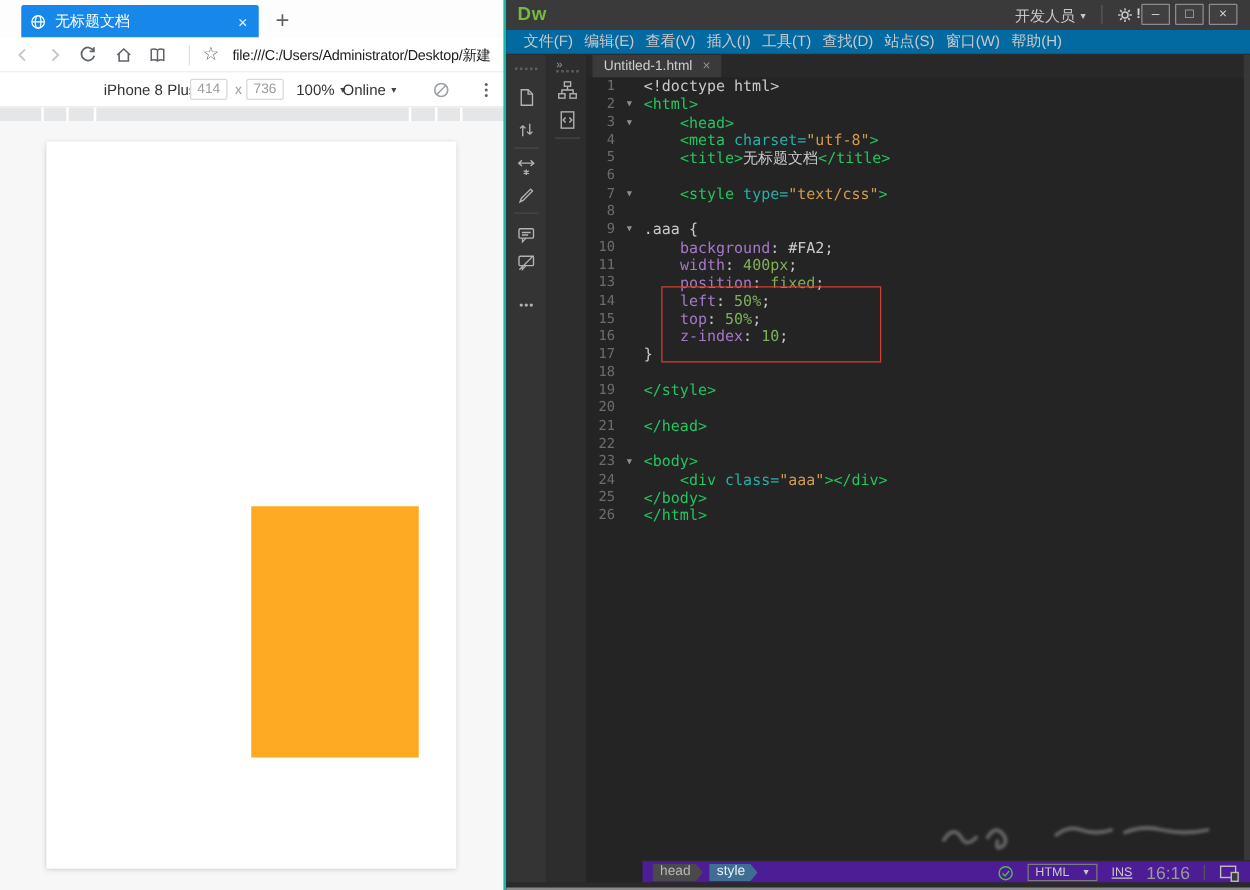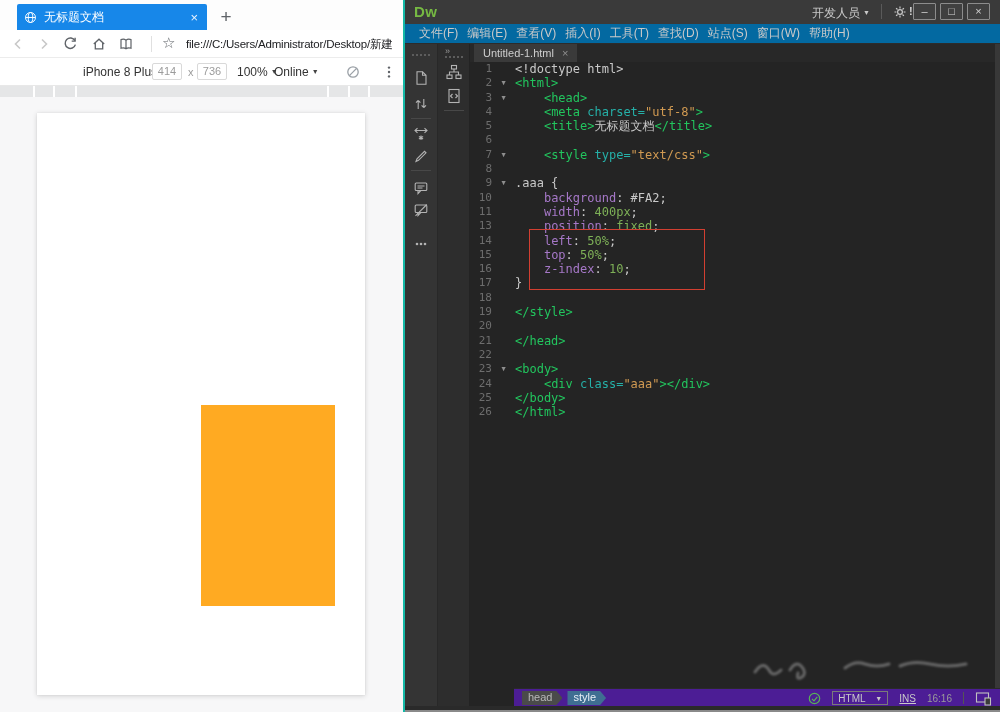--- a/index.html
+++ b/index.html
@@ -65,21 +65,21 @@
   .tok-val  { color:#7eb157; }
   .red-annotation { position:absolute; left:59px; top:167px; width:176px; height:61px; border:1px solid #d23f31; }
   .watermark { position:absolute; left:280px; top:592px; opacity:0.3; filter:blur(1.3px); }
   .statusbar { position:absolute; left:0; right:0; bottom:0; height:18px; background:#4c1d95; border-top:1px solid #2a2a2a;margin-left:44px; }
   .tagpath { position:absolute; left:8px; top:2px; display:flex; gap:5px; }
   .tag-crumb { height:14px; padding:0 10px 0 6px; font-size:11px; line-height:13px; color:#b8b8b8; background:#4a4a4a; clip-path:polygon(0 0, calc(100% - 6px) 0, 100% 50%, calc(100% - 6px) 100%, 0 100%); }
   .tag-crumb.active { background:#3f6e92; color:#e8f0f7; }
   .sb-right { position:absolute; right:8px; top:0; height:18px; display:flex; align-items:center; gap:11px; }
   .sb-dropdown { border:1px solid #7a7a7a; width:56px; height:14px; font-size:10px; color:#c9c9c9; display:flex; align-items:center; justify-content:space-between; padding:0 5px; }
   .sb-ins { font-size:10px; color:#c9c9c9; text-decoration:underline; }
-  .sb-pos { font-size:10px; color:#9a9a9a; }
+  .sb-pos { font-size:14px; color:#9a9a9a; }
   .sb-sep { width:1px; height:12px; background:#555; }
   .dw-bottom { position:absolute; bottom:0; left:0; width:100%; height:6px; background:#2a2a2a; border-bottom:2px solid #8a8a8a; }
 </style>
 </head>
 <body>
 
 <div class="screen">
 
   <div class="browser">
     <div class="b-tabbar">

